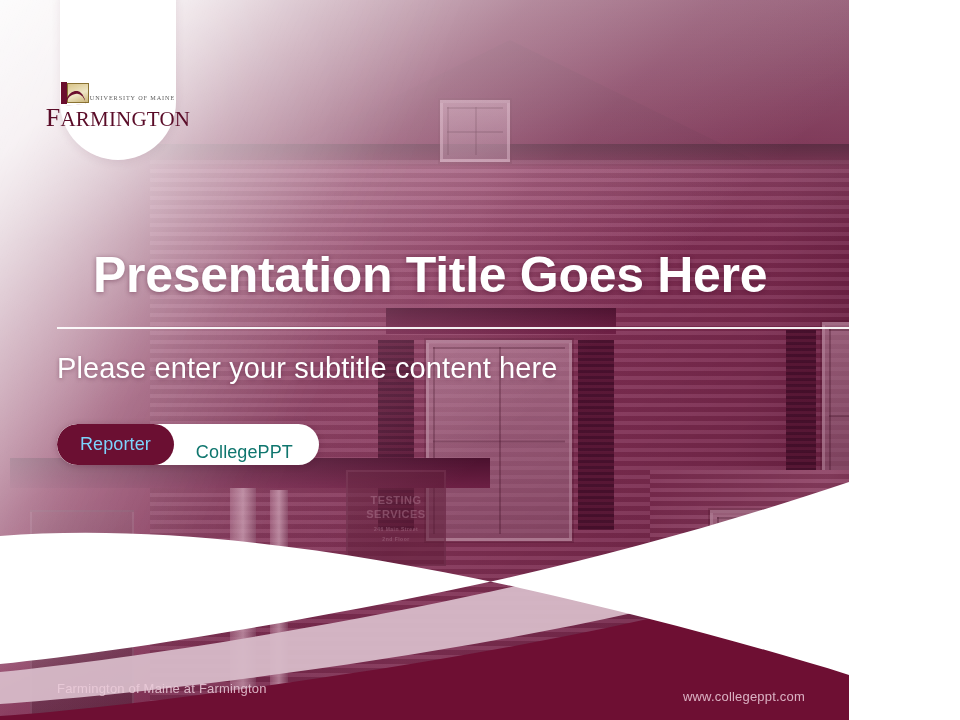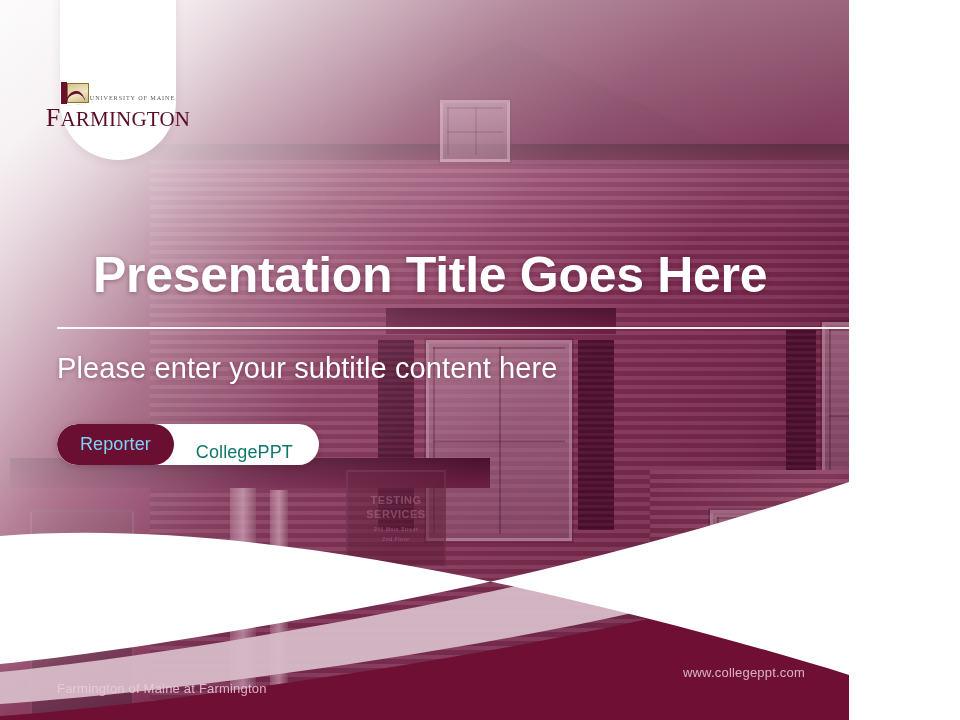--- a/index.html
+++ b/index.html
@@ -333,21 +333,21 @@
     left: 57px;
     bottom: 24px;
     color: rgba(236,205,218,0.85);
     font-size: 13px;
     letter-spacing: 0.2px;
     z-index: 7;
   }
   .footer-right {
     position: absolute;
     right: 44px;
-    bottom: 40px;
+    bottom: 16px;
     color: rgba(236,205,218,0.85);
     font-size: 13px;
     letter-spacing: 0.2px;
     z-index: 7;
   }
 </style>
 </head>
 <body>
 
 <div id="slide">

